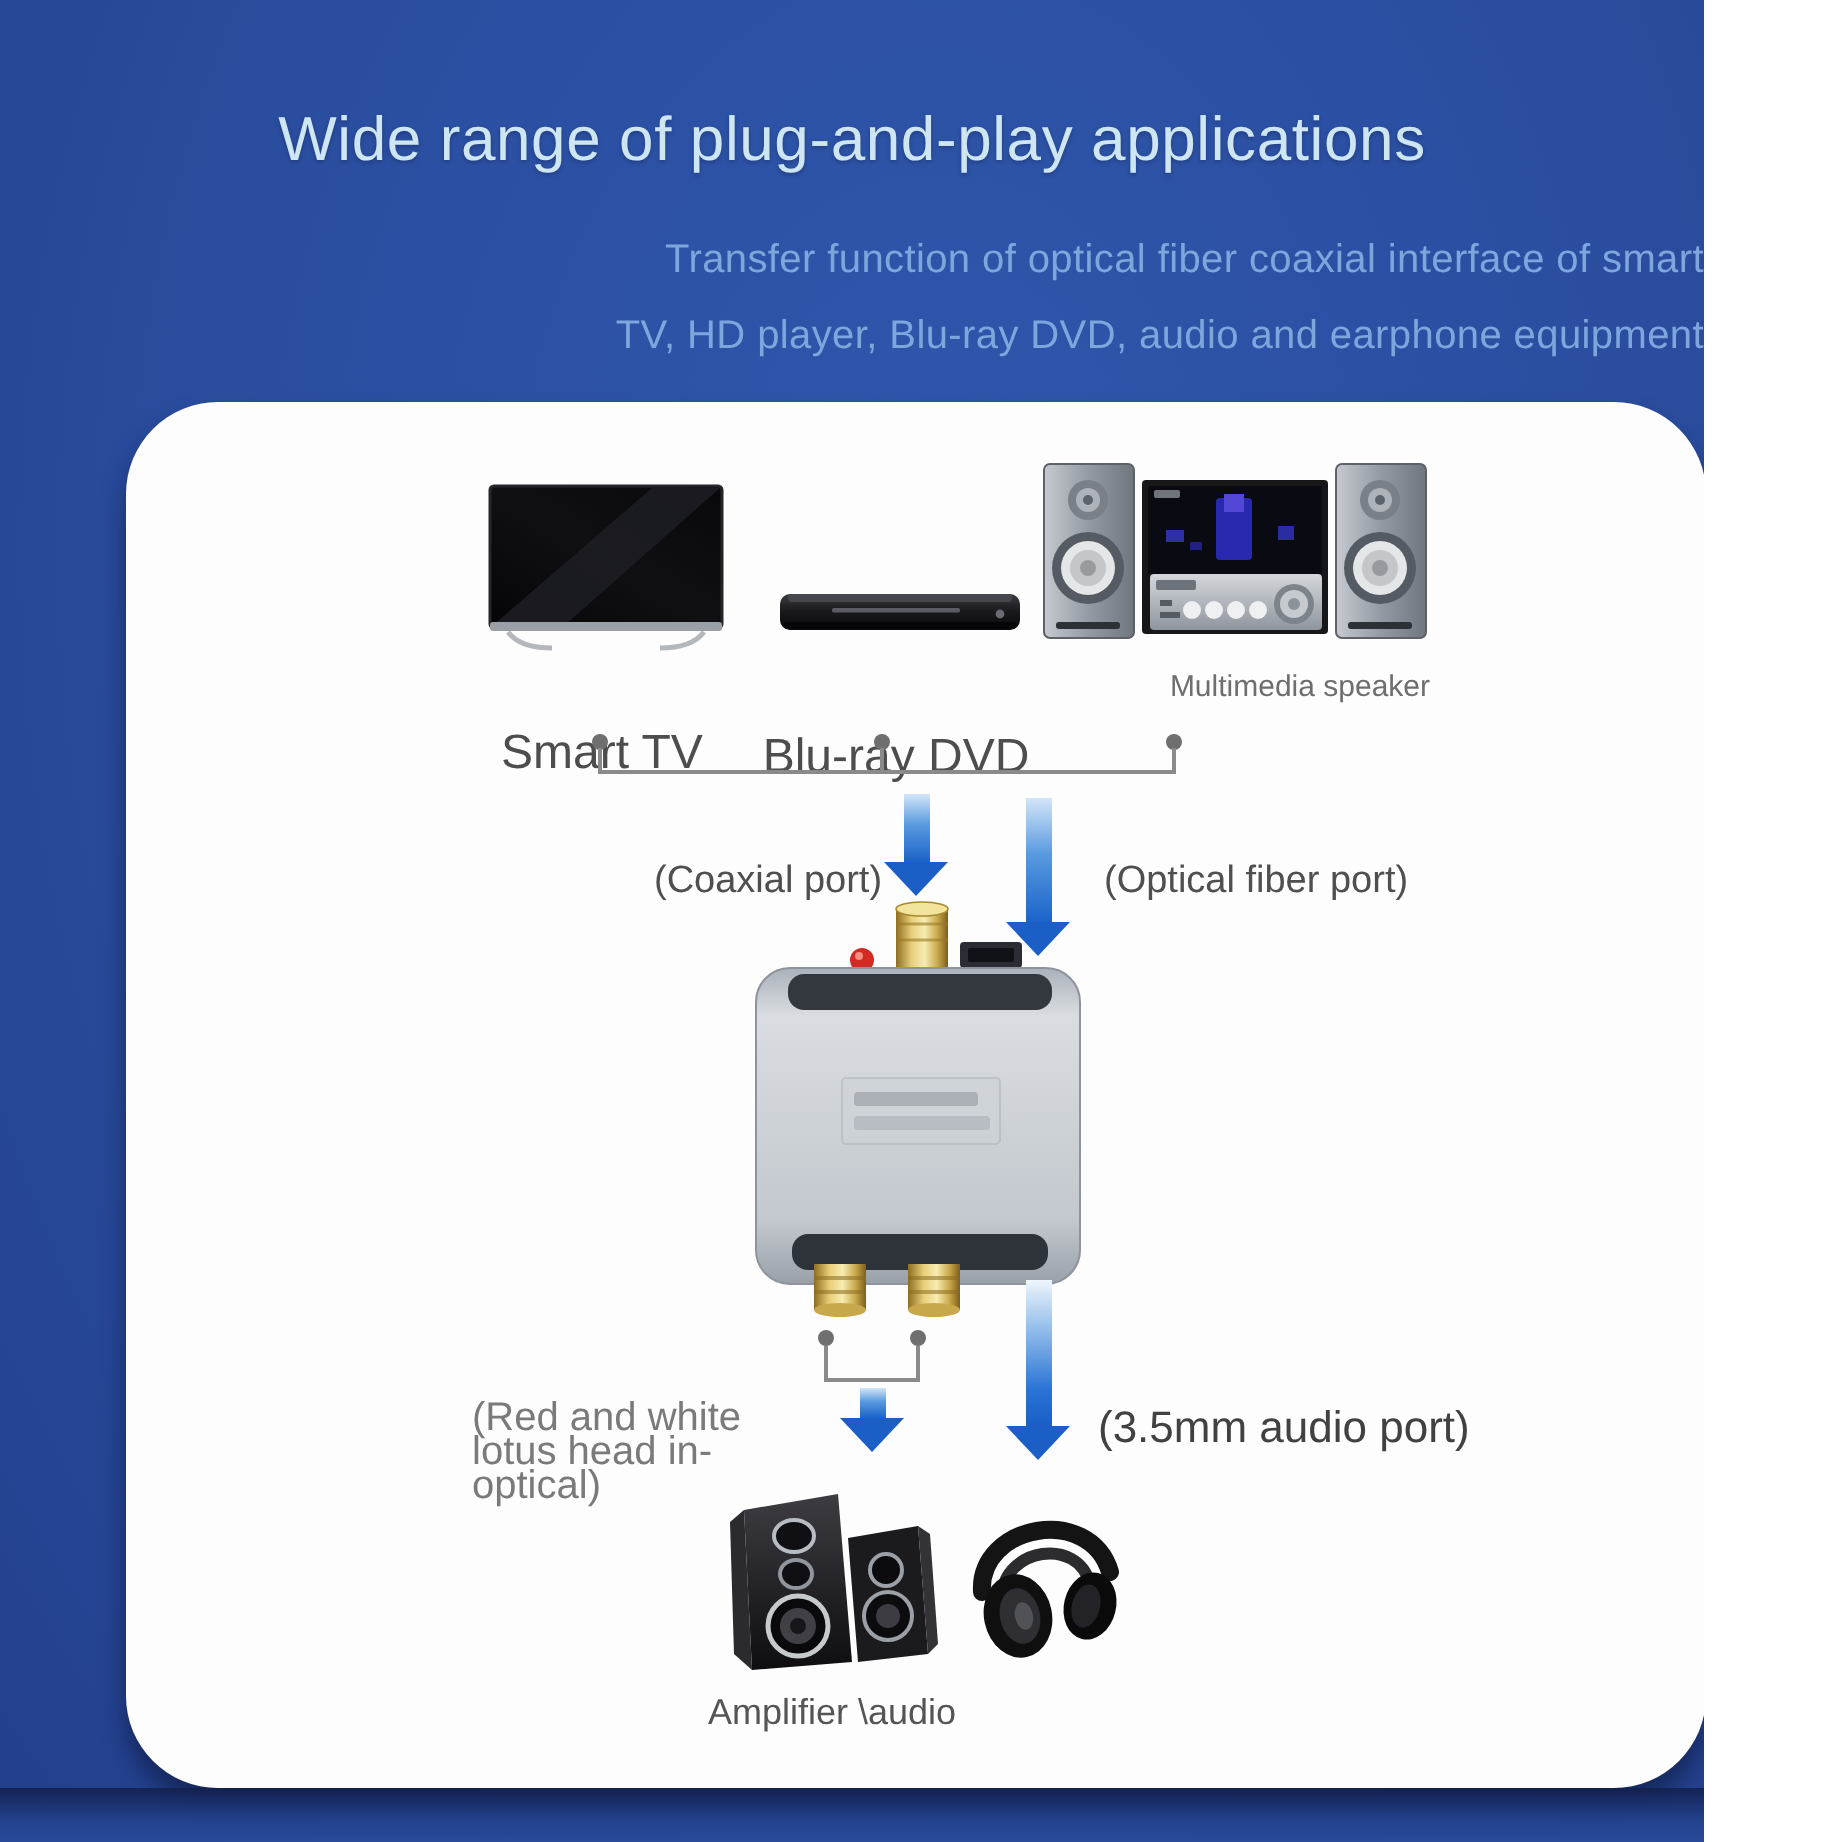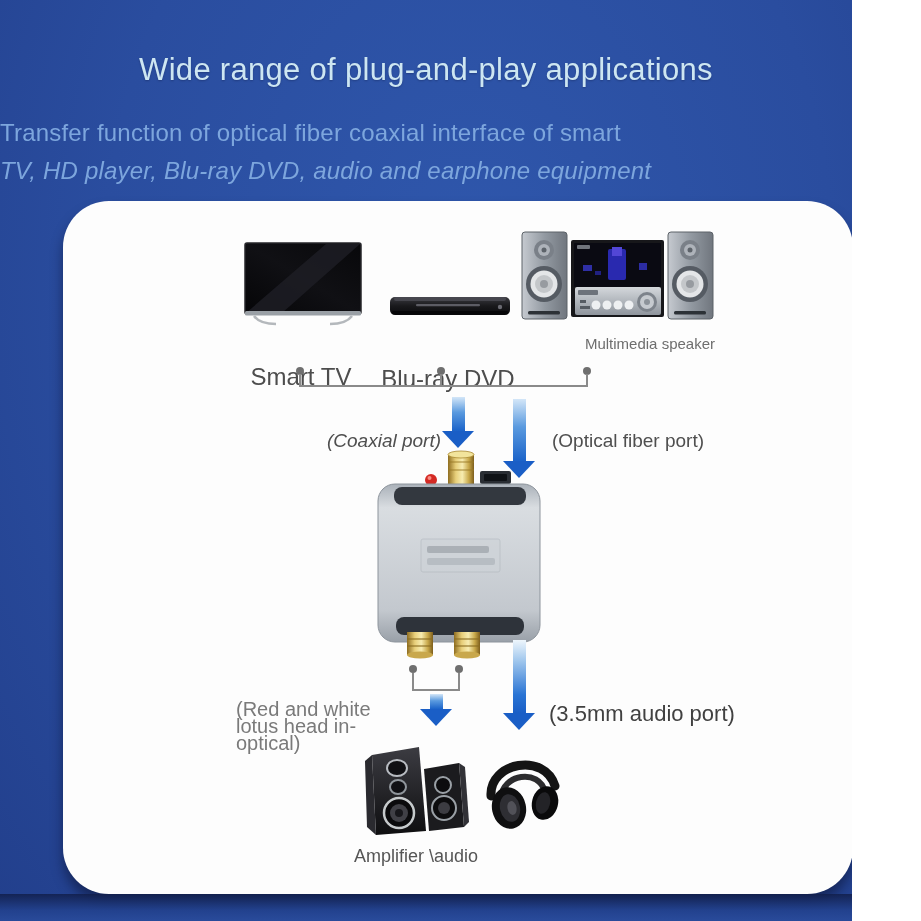--- a/index.html
+++ b/index.html
@@ -8,25 +8,25 @@
     position:relative; width:852px; height:921px; overflow:hidden;
     background: radial-gradient(ellipse at 55% 30%, #2f57ac 0%, #2a4d9f 55%, #223f8c 100%);
   }
   
   .title {
     position:absolute; top:52px; left:0; width:100%;
     text-align:center; font-size:31px; font-weight:500; letter-spacing:0.3px;
     color:#cde6f2; text-shadow:0 1px 2px rgba(0,0,30,.25);
   }
   .subtitle {
-    position:absolute; left:0; width:100%; text-align:left;
-    font-size:24px; color:#7da6dd; letter-spacing:0.2px;
+    position:absolute; left:0; width:100%; text-align:right;
+    font-size:20px; color:#7da6dd; letter-spacing:0.2px;
   }
   .sub1 { top:119px; }
-  .sub2 { top:157px;font-style:italic; }
+  .sub2 { top:157px; }
   
   .panel {
     position:absolute; left:63px; top:201px; width:790px; height:693px;
     background:#fdfdfd; border-radius:46px;
     box-shadow:0 9px 12px rgba(8,14,42,.5);
   }
   .band {
     position:absolute; left:0; top:894px; width:921px; height:27px;
     background:linear-gradient(180deg,#111e4a 0%, #22418d 60%, #2a4c9c 100%);
     opacity:.85;
@@ -178,21 +178,21 @@
 
   <div class="arrow" style="left:442px; top:397px;">
     <div class="shaft" style="height:34px;"></div>
       <div class="head"></div>
   </div>
   <div class="arrow" style="left:503px; top:399px;">
     <div class="shaft" style="height:62px;"></div>
       <div class="head"></div>
   </div>
 
-  <div class="abs portlabel" style="left:327px; top:430px;font-style:italic;">(Coaxial port)</div>
+  <div class="abs portlabel" style="left:327px; top:430px;">(Coaxial port)</div>
   <div class="abs portlabel" style="left:552px; top:430px;">(Optical fiber port)</div>
 
   <div class="abs" style="left:370px; top:447px; width:180px; height:215px; z-index:2;">
     <svg viewBox="0 0 180 215" width="180" height="215">
       <defs>
         <linearGradient id="goldG" x1="0" y1="0" x2="1" y2="0">
           <stop offset="0" stop-color="#8f6d20"></stop>
             <stop offset="0.3" stop-color="#e8cf7a"></stop>
             <stop offset="0.55" stop-color="#f7ecb0"></stop>
             <stop offset="0.8" stop-color="#c8a84a"></stop>

